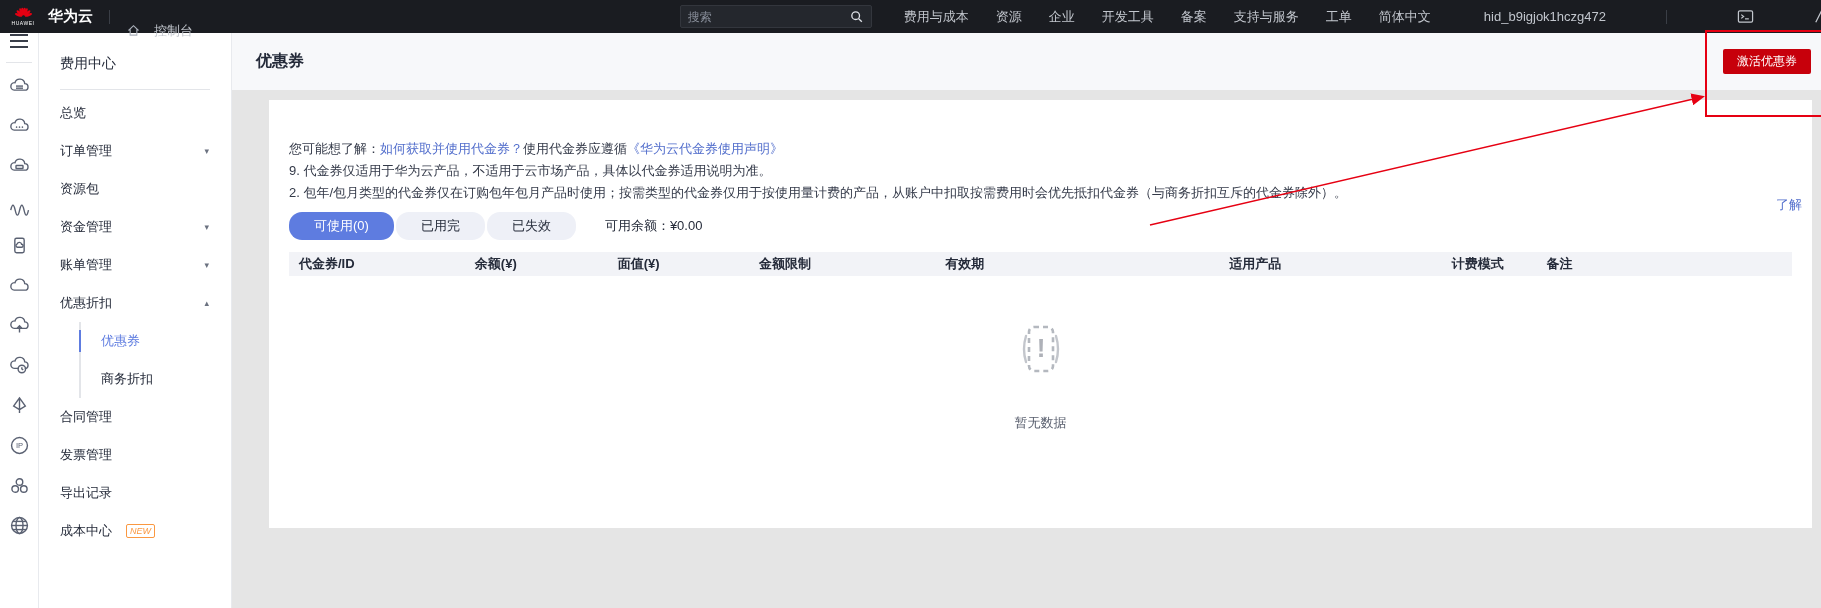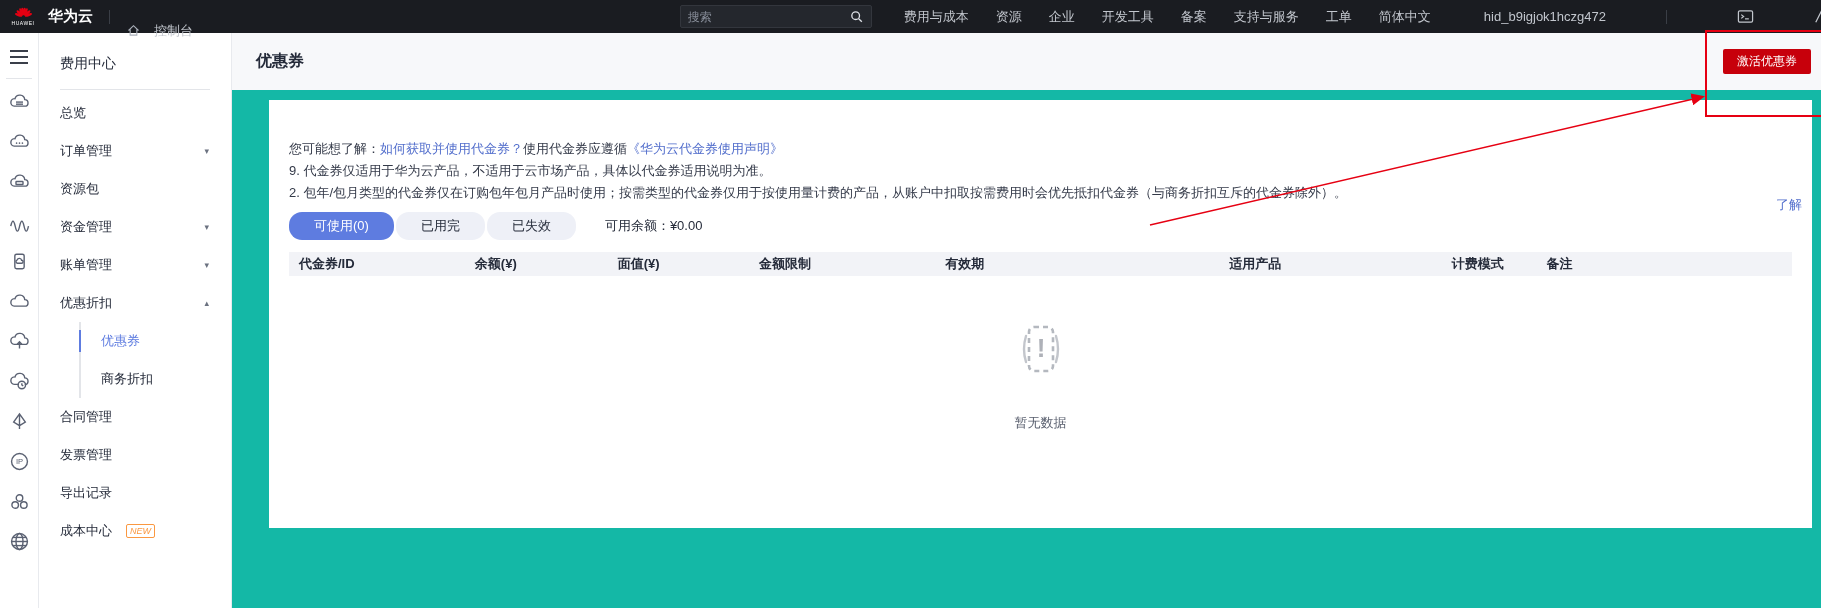--- a/index.html
+++ b/index.html
@@ -1,37 +1,37 @@
 <!DOCTYPE html>
 <html><head>
 <meta charset="utf-8">
 <style>
   * { margin:0; padding:0; box-sizing:border-box; }
   body { font-family:"Liberation Sans","DejaVu Sans",sans-serif; }
-  .page { width:1821px; height:608px; position:relative; background:#14b8a6; overflow:hidden; }
+  .page { width:1821px; height:608px; position:relative; background:#e5e5e5; overflow:hidden; }
 
   
   .topbar { height:33px; background:#1a1c21; display:flex; align-items:center; color:#c2c6cd; font-size:13px; padding-left:6px; position:relative; z-index:5; }
   .logo { display:flex; flex-direction:column; align-items:center; width:34px; line-height:1; }
   .logo .hw-txt { font-size:5px; color:#fff; letter-spacing:.5px; margin-top:1px; }
   .brand { color:#fff; font-size:15px; font-weight:bold; margin-left:8px; }
   .tb-divider { width:1px; height:14px; background:#3a3e46; margin:0 16px; }
   .console { display:flex; align-items:center; gap:13px; cursor:pointer;margin-top:28px; }
   .search { margin-left:auto; width:192px; height:23px; background:#24272d; border:1px solid #33363d; border-radius:2px; display:flex; align-items:center; padding:0 7px;gap:12px; }
   .search input { background:transparent; border:none; outline:none; color:#aab0ba; font-size:12px; flex:1; width:100%; }
   .search input::placeholder { color:#878d99; }
   .tb-nav { display:flex; align-items:center; gap:27px; margin-left:32px; white-space:nowrap; }
   .tb-nav .nav-item { cursor:pointer; }
   .tb-right { display:flex; align-items:center; margin-left:26px;gap:44px; }
   .cli-box { margin:0 10px; cursor:pointer; display:flex; }
   .partial { margin-right:-9px; margin-left:6px; display:flex; }
 
   
   .shell { display:flex; height:575px; }
-  .iconstrip { width:39px; background:#fff; border-right:1px solid #e8eaee; display:flex; flex-direction:column; align-items:center; padding-top:16px; flex-shrink:0; }
+  .iconstrip { width:39px; background:#fff; border-right:1px solid #e8eaee; display:flex; flex-direction:column; align-items:center; padding-top:0; flex-shrink:0; }
   .hamburger { margin-bottom:9px; cursor:pointer; }
   .strip-divider { width:26px; height:1px; background:#e3e5e9; margin-bottom:2px; }
   .strip-icon { height:40px; width:100%; display:flex; align-items:center; justify-content:center; cursor:pointer; }
   .strip-icon svg { stroke:#5a6172; fill:none; stroke-width:1.2; }
 
   .sidebar { width:193px; background:#fff; border-right:1px solid #e8eaee; padding-top:22px; font-size:13px; color:#252b3a; flex-shrink:0; }
   .sb-title { font-size:14px; padding-left:21px; }
   .sb-divider { height:1px; background:#e3e5e9; margin:16px 21px 4px; }
   .sb-item { height:38px; display:flex; align-items:center; justify-content:space-between; padding:0 22px 0 21px; cursor:pointer; }
   .sb-item .left { display:flex; align-items:center; }

